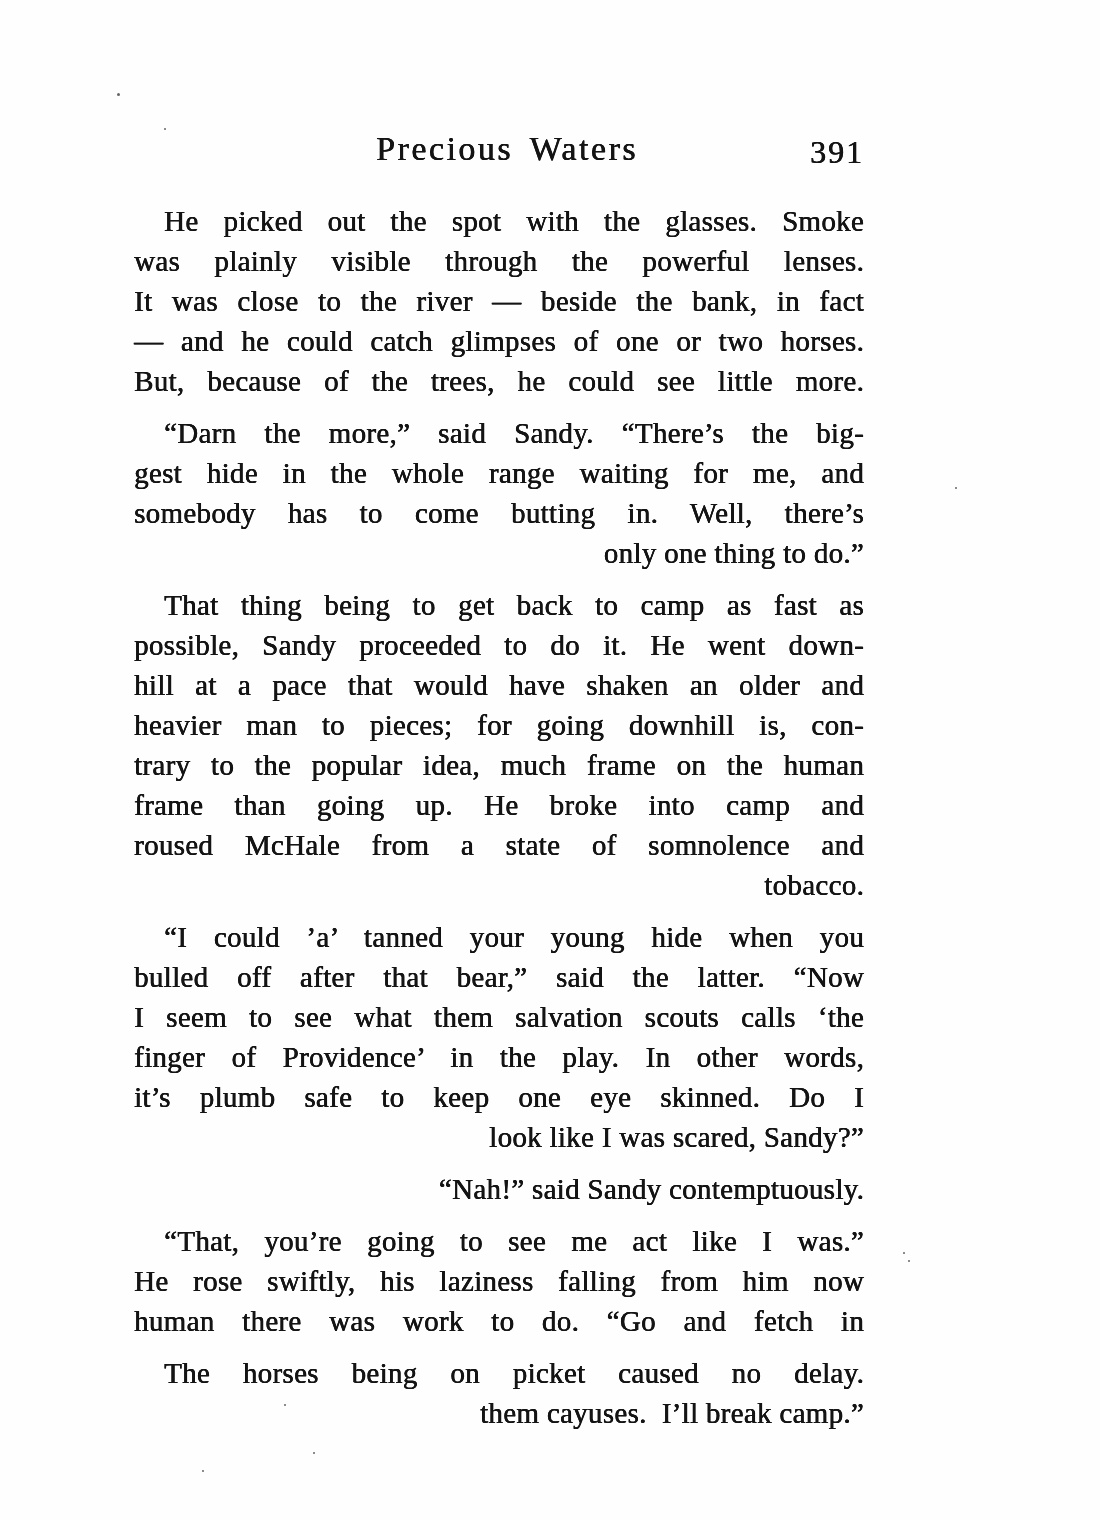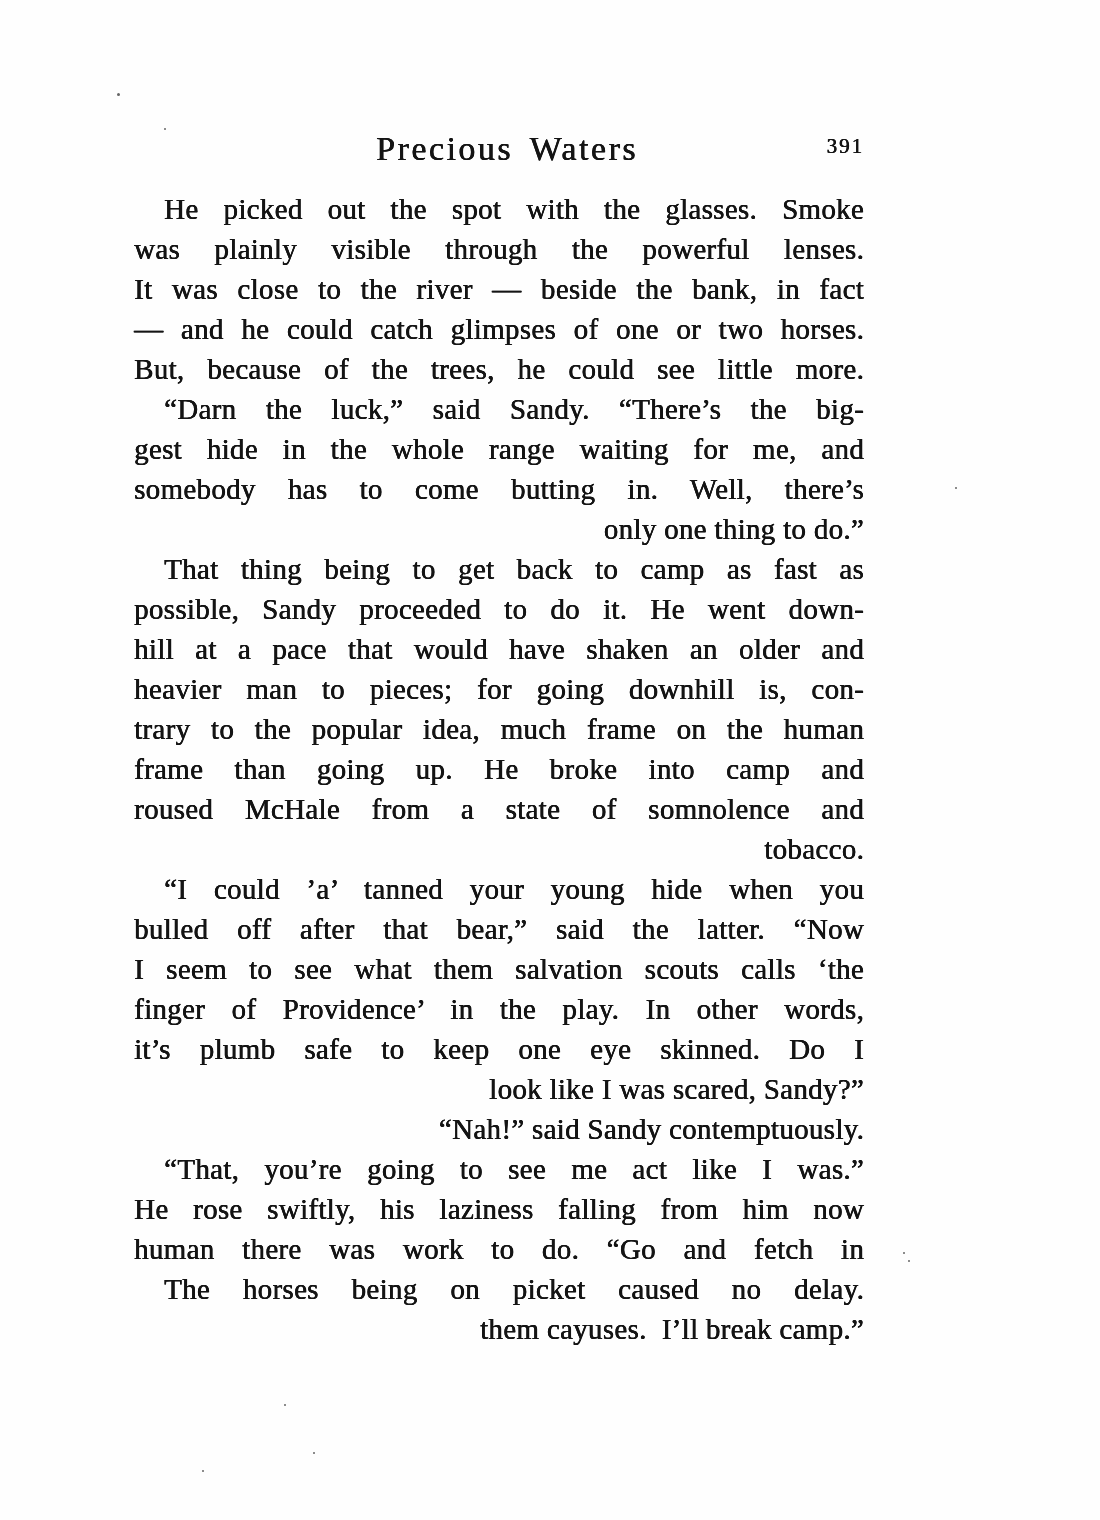--- a/index.html
+++ b/index.html
@@ -35,21 +35,21 @@
     text-align: center;
     font-size: 34px;
     letter-spacing: 2.5px;
     word-spacing: 6px;
     white-space: nowrap;
   }
   .page-number {
     position: absolute;
     right: 0;
     top: 4px;
-    font-size: 21px;
+    font-size: 32px;
     letter-spacing: 2px;
   }
 
   
   .body-text {
     position: absolute;
     left: 134px;
     top: 189px;
     width: 730px;
     font-size: 29px;
@@ -65,20 +65,21 @@
     white-space: normal;
     text-align: justify;
     text-align-last: justify;
   }
   .line.nojust {
     white-space: pre-wrap;
     text-align: right;
   }
   .line.indent {
     padding-left: 30px;
+    margin-top: 12px;
   }
 
   
   .speck {
     position: absolute;
     width: 3px;
     height: 3px;
     background: #4a4a4a;
     border-radius: 50%;
     opacity: 0.85;
@@ -93,21 +94,21 @@
     <div class="running-head">Precious Waters</div>
     <div class="page-number">391</div>
   </div>
 
   <div class="body-text" id="body-lines">
       <div class="line just indent">He picked out the spot with the glasses.  Smoke</div>
       <div class="line just">was plainly visible through the powerful lenses.</div>
       <div class="line just">It was close to the river — beside the bank, in fact</div>
       <div class="line just">— and he could catch glimpses of one or two horses.</div>
       <div class="line just">But, because of the trees, he could see little more.</div>
-      <div class="line just indent">“Darn the luck,” said Sandy.  “There’s the big-</div>
+      <div class="line just indent">“Darn the more,” said Sandy.  “There’s the big-</div>
       <div class="line just">gest hide in the whole range waiting for me, and</div>
       <div class="line just">somebody has to come butting in.  Well, there’s</div>
       <div class="line nojust">only one thing to do.”</div>
       <div class="line just indent">That thing being to get back to camp as fast as</div>
       <div class="line just">possible, Sandy proceeded to do it.  He went down-</div>
       <div class="line just">hill at a pace that would have shaken an older and</div>
       <div class="line just">heavier man to pieces; for going downhill is, con-</div>
       <div class="line just">trary to the popular idea, much frame on the human</div>
       <div class="line just">frame than going up.  He broke into camp and</div>
       <div class="line just">roused McHale from a state of somnolence and</div>

